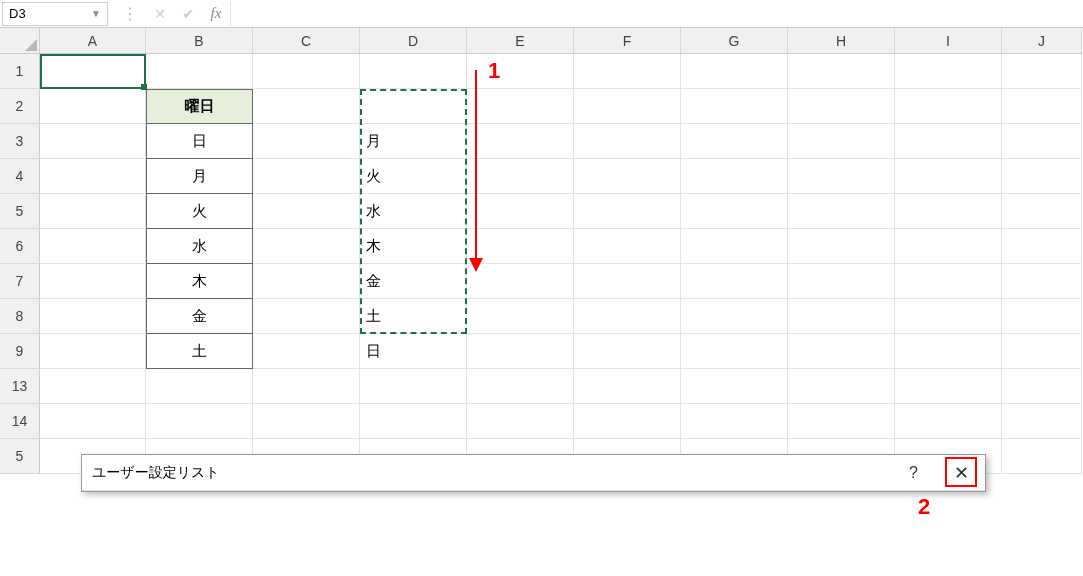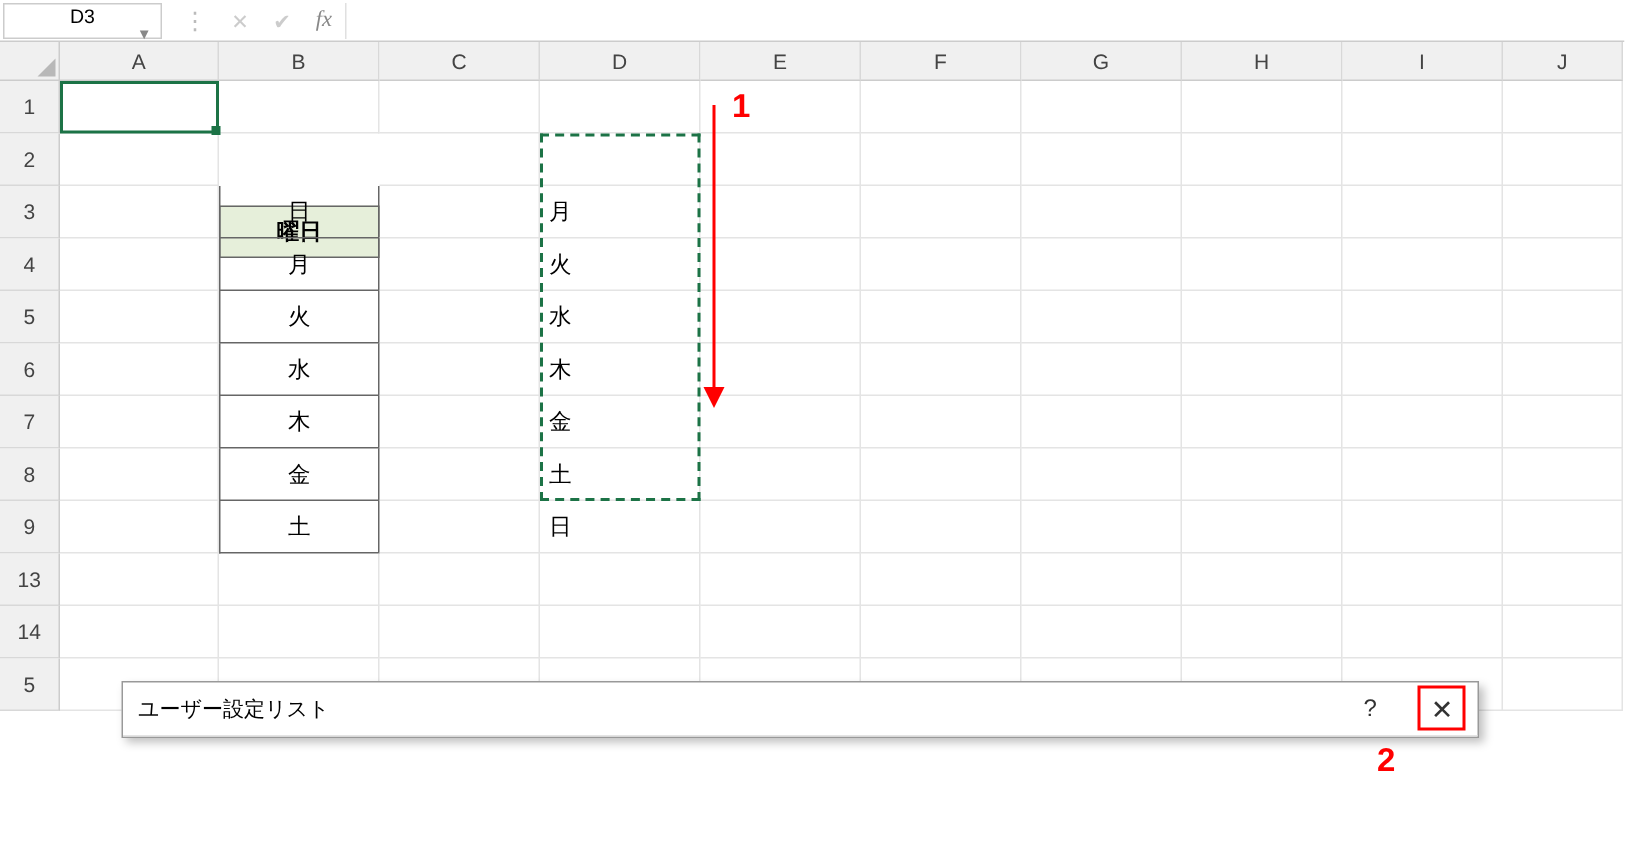--- a/index.html
+++ b/index.html
@@ -1,20 +1,20 @@
 <!DOCTYPE html>
 <html><head>
 <meta charset="utf-8">
 <style>
 * { box-sizing: border-box; margin: 0; padding: 0; }
 body { font-family: "Meiryo", "MS PGothic", sans-serif; font-size: 14px; background: #fff; overflow: hidden; width: 1083px; height: 576px; position: relative; }
 
 
 .formula-bar { display: flex; align-items: center; height: 28px; border-bottom: 1px solid #ccc; background: #fff; }
-.name-box { width: 106px; height: 24px; border: 1px solid #ccc; display: flex; align-items: center; padding: 0 6px; margin: 2px 0 2px 2px; position: relative; font-size: 13px; flex-direction: column; }
+.name-box { width: 106px; height: 24px; border: 1px solid #ccc; display: flex; align-items: center; padding: 0 6px; margin: 2px 0 2px 2px; position: relative; font-size: 13px; }
 .name-box .dd { margin-left: auto; color: #888; font-size: 10px; }
 .fb-sep { width: 6px; }
 .fb-dots { color: #bbb; font-size: 16px; padding: 0 8px; }
 .fb-btn { width: 28px; height: 24px; display: inline-flex; align-items: center; justify-content: center; color: #ccc; font-size: 14px; }
 .fb-btn.fx { color: #888; font-style: italic; font-family: "Times New Roman", serif; font-size: 15px; }
 .fb-input { flex: 1; height: 24px; border-left: 1px solid #e0e0e0; padding: 0 6px; }
 
 
 .grid { position: relative; }
 .row { display: flex; height: 35px; }
@@ -32,21 +32,21 @@
 .cw-F { width: 107px; }
 .cw-G { width: 107px; }
 .cw-H { width: 107px; }
 .cw-I { width: 107px; }
 .cw-J { width: 80px; }
 
 .header-row { height: 26px; }
 
 
 .tbl { border: 1px solid #666; }
-.tbl-header { background: #e6efda; font-weight: bold; margin-top: 48px; }
+.tbl-header { background: #e6efda; font-weight: bold; }
 .tbl-cell { border-bottom: 1px solid #666; }
 
 
 .active-cell { position: absolute; left: 40px; top: 26px; width: 106px; height: 35px; border: 2px solid #1c7346; pointer-events: none; }
 .active-cell::after { content: ""; position: absolute; right: -3px; bottom: -3px; width: 6px; height: 6px; background: #1c7346; }
 
 
 .marquee { position: absolute; left: 360px; top: 61px; width: 107px; height: 245px; border: 2px dashed #1c7346; pointer-events: none; }
 
 

